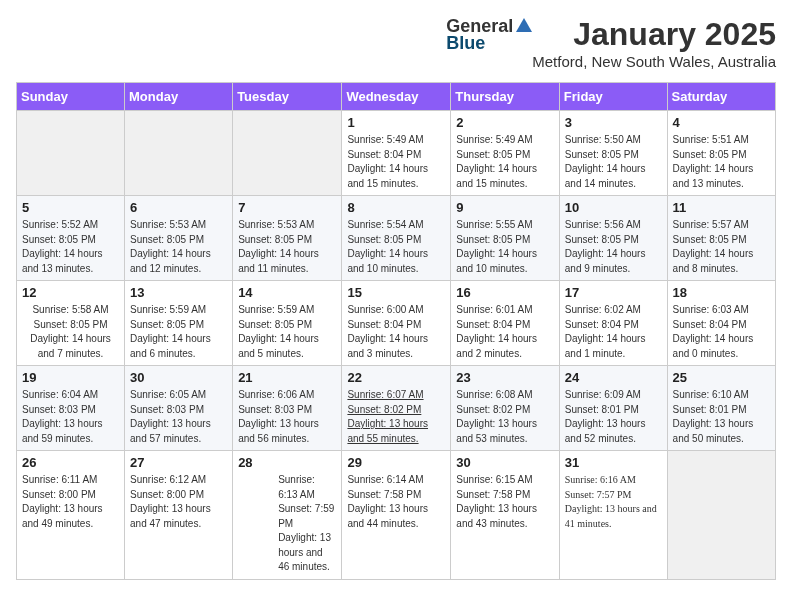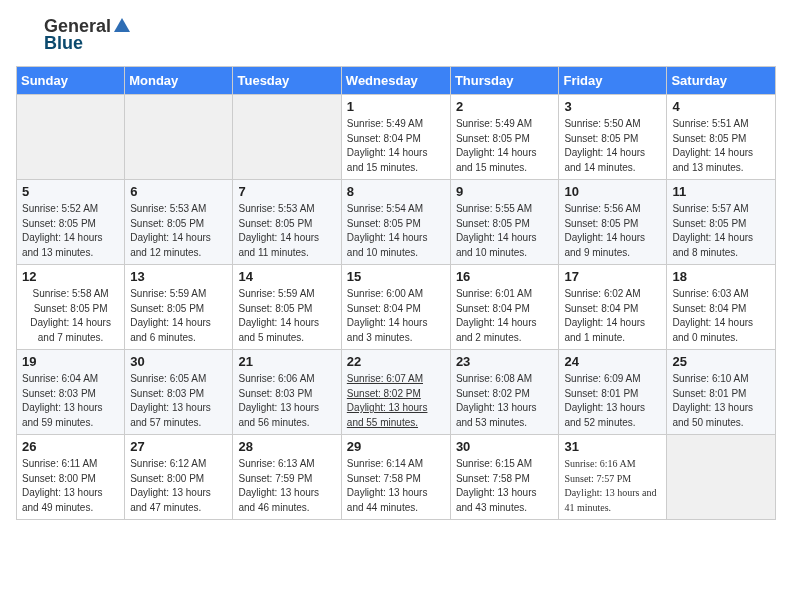--- a/index.html
+++ b/index.html
@@ -5,24 +5,23 @@
     * { box-sizing: border-box; margin: 0; padding: 0; }
     body {
       font-family: Arial, sans-serif;
       background: #fff;
       width: 792px;
       min-height: 612px;
       padding: 16px;
     }
     .header-area {
       display: flex;
-      justify-content: flex-start;
+      justify-content: flex-end;
       align-items: flex-start;
       margin-bottom: 12px;
-      margin-left: 28px;
     }
     .logo {
       display: flex;
       flex-direction: column;
       align-items: flex-start;
     }
     .logo-line {
       display: flex;
       align-items: center;
     }
@@ -37,21 +36,21 @@
     .location {
       font-size: 15px;
       color: #333;
     }
     table {
       width: 100%;
       border-collapse: collapse;
       font-size: 11px;
     }
     thead tr th {
-      background-color: #3b82f6;
+      background-color: #8b5cf6;
       color: #fff;
       padding: 6px 4px;
       text-align: left;
       font-size: 13px;
       border: 1px solid #ccc;
     }
     tbody tr td {
       vertical-align: top;
       padding: 4px 5px;
       border: 1px solid #ccc;
@@ -84,20 +83,24 @@
   <div class="logo">
     <div class="logo-line">
       <span style="font-size:18px;font-weight:bold;color:#333;">General</span>
       <span style="display:inline-block;margin-left:3px;vertical-align:middle;">
         <svg width="16" height="14" viewBox="0 0 16 14">
           <polygon points="8,0 16,14 0,14" fill="#2e6db4"></polygon>
         </svg>
       </span>
     </div>
     <span style="font-size:18px;font-weight:bold;color:#0c4a6e;margin-top:-4px;">Blue</span>
+  </div>
+  <div class="title-area">
+    <div class="month-year">January 2025</div>
+    <div class="location">Metford, New South Wales, Australia</div>
   </div>
 </div>
 
 <table>
   <thead>
     <tr>
       <th>Sunday</th>
       <th>Monday</th>
       <th>Tuesday</th>
       <th>Wednesday</th>
@@ -276,21 +279,21 @@
 Daylight: 13 hours and 49 minutes.</div>
         </td>
         <td>
           <div class="day-num">27</div>
           <div class="day-detail" style="white-space: pre-line;">Sunrise: 6:12 AM
 Sunset: 8:00 PM
 Daylight: 13 hours and 47 minutes.</div>
         </td>
         <td>
           <div class="day-num">28</div>
-          <div class="day-detail" style="white-space: pre-line;">Sunrise: 6:13 AM
+          <div class="day-detail" style="white-space: pre-line; margin-left: 40px;">Sunrise: 6:13 AM
 Sunset: 7:59 PM
 Daylight: 13 hours and 46 minutes.</div>
         </td>
         <td>
           <div class="day-num">29</div>
           <div class="day-detail" style="white-space: pre-line;">Sunrise: 6:14 AM
 Sunset: 7:58 PM
 Daylight: 13 hours and 44 minutes.</div>
         </td>
         <td>

